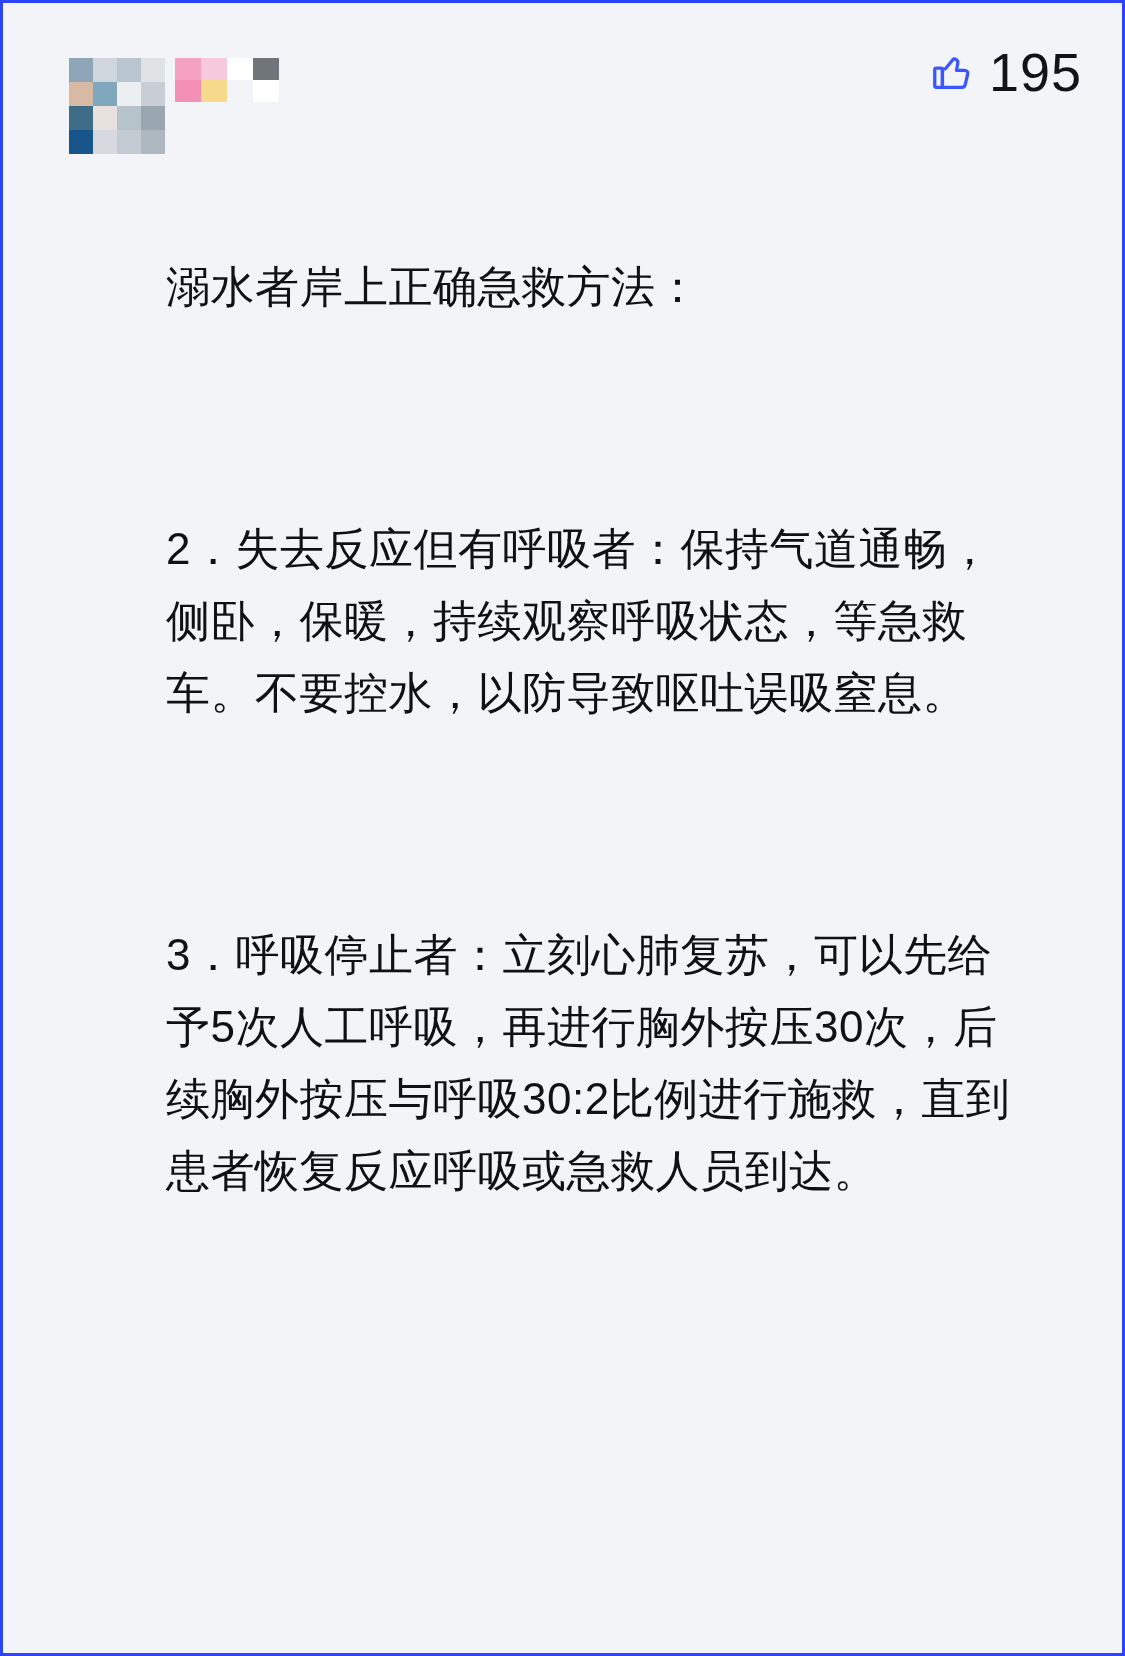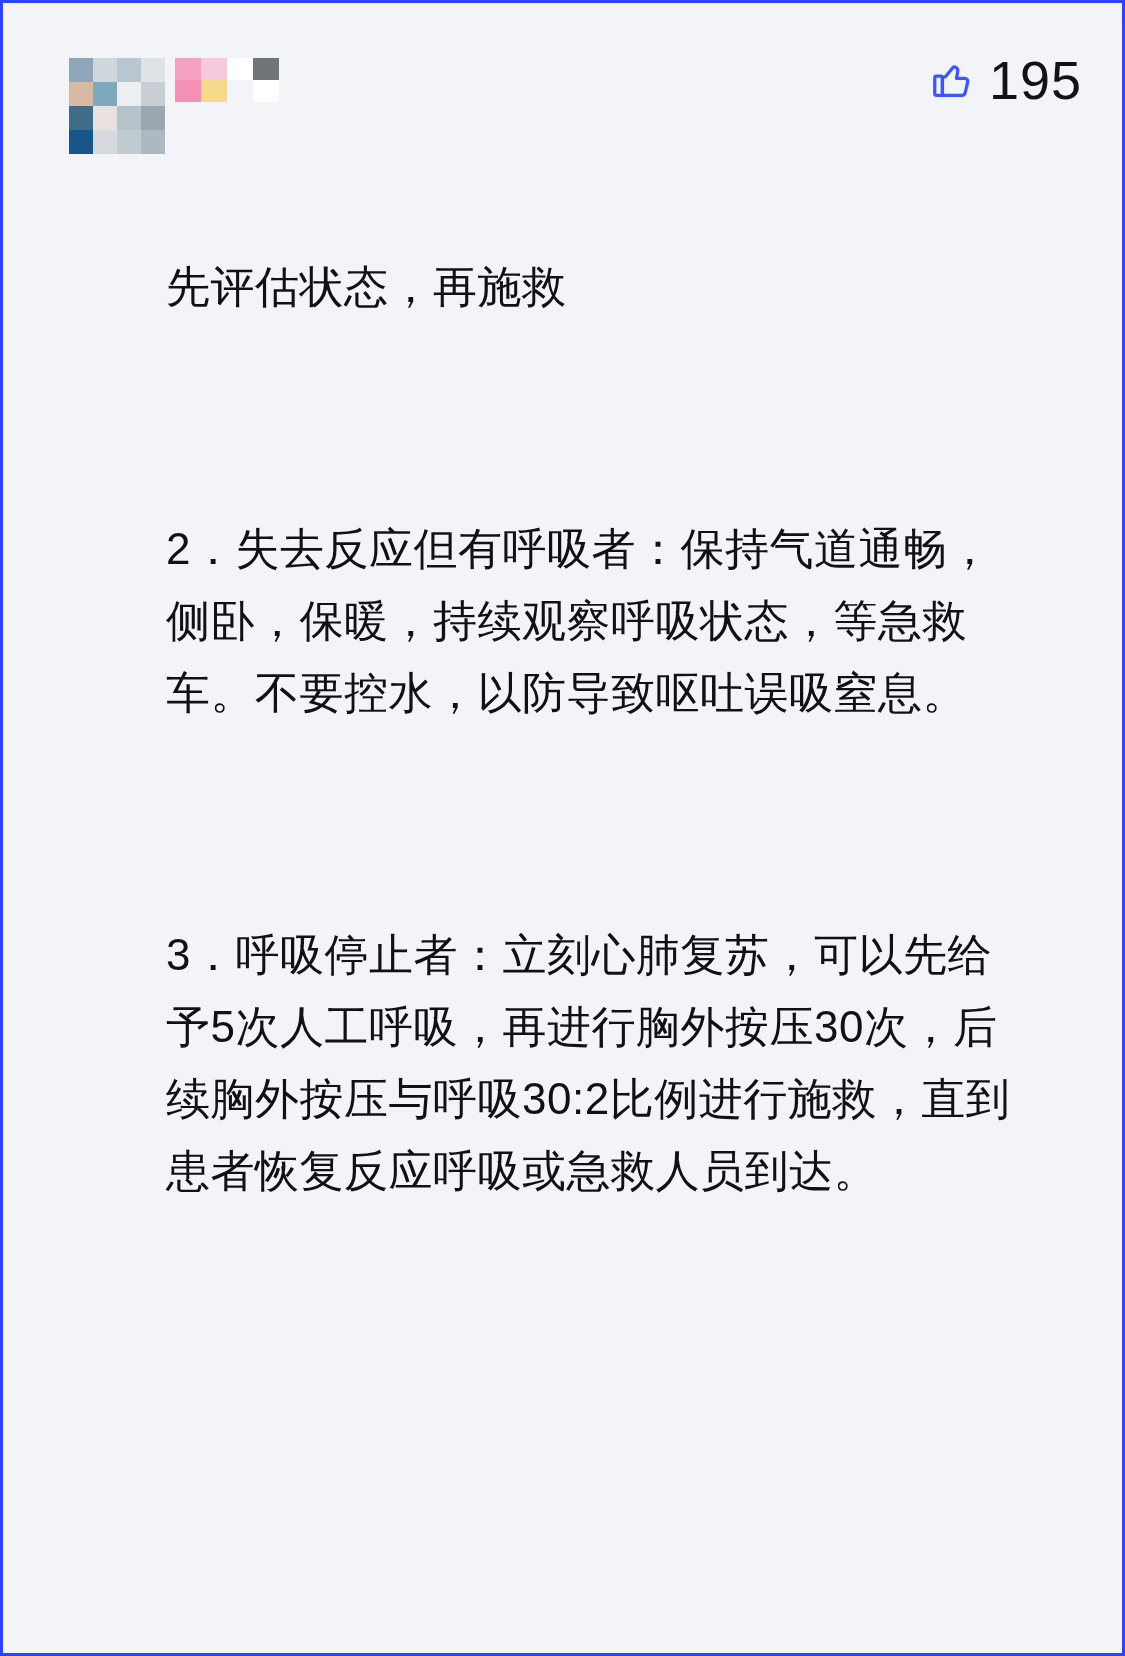--- a/index.html
+++ b/index.html
@@ -20,21 +20,21 @@
     width: 1125px;
     height: 1656px;
     background: #f2f4f7;
     border: 3px solid #2c44ff;
     overflow: hidden;
   }
 
   
   .like-block {
     position: absolute;
-    top: 50px;
+    top: 42px;
     right: 40px;
     display: flex;
     align-items: center;
     gap: 14px;
     user-select: none;
   }
   .like-icon {
     width: 46px;
     height: 46px;
     display: block;
@@ -129,21 +129,21 @@
 
   <div class="like-block">
     <svg class="like-icon" viewBox="0 0 24 24" fill="none" stroke="#3b55ff" stroke-width="1.7" stroke-linecap="round" stroke-linejoin="round">
       <path d="M7 10.5V20h10.1c.9 0 1.6-.6 1.8-1.4l1.3-5.6c.2-1-.6-1.9-1.6-1.9h-4.3l.7-3.4c.2-1-.3-2-1.2-2.4-.6-.2-1.3 0-1.6.6L9.3 9.4c-.3.6-.9 1.1-1.6 1.1H7z"></path>
       <rect x="3" y="10" width="4" height="10" rx="0.8"></rect>
     </svg>
     <span class="like-count">195</span>
   </div>
 
   <div class="content">
-    <p>先评估状态，再施救</p>
+    <p class="first-para">溺水者岸上正确急救方法：</p>
     <p>2．失去反应但有呼吸者：保持气道通畅，侧卧，保暖，持续观察呼吸状态，等急救车。不要控水，以防导致呕吐误吸窒息。</p>
     <p>3．呼吸停止者：立刻心肺复苏，可以先给予5次人工呼吸，再进行胸外按压30次，后续胸外按压与呼吸30:2比例进行施救，直到患者恢复反应呼吸或急救人员到达。</p>
     
     
     
   </div>
 
 </div>
 
 </body></html>

